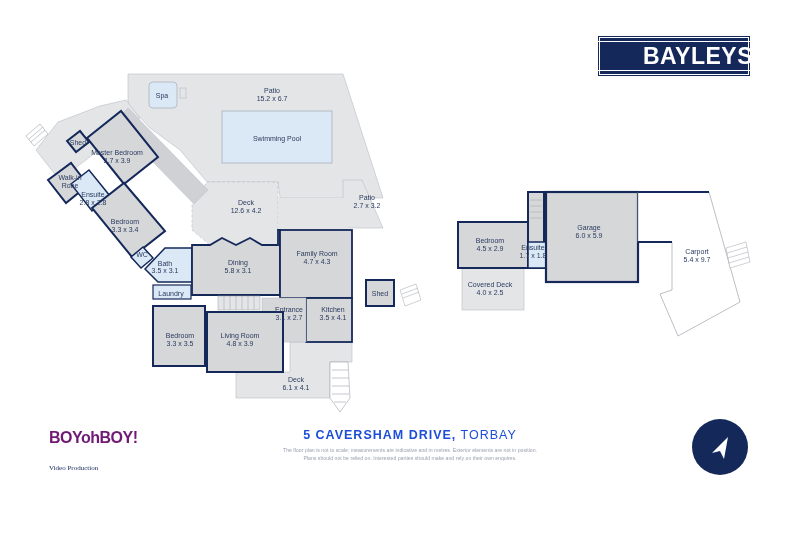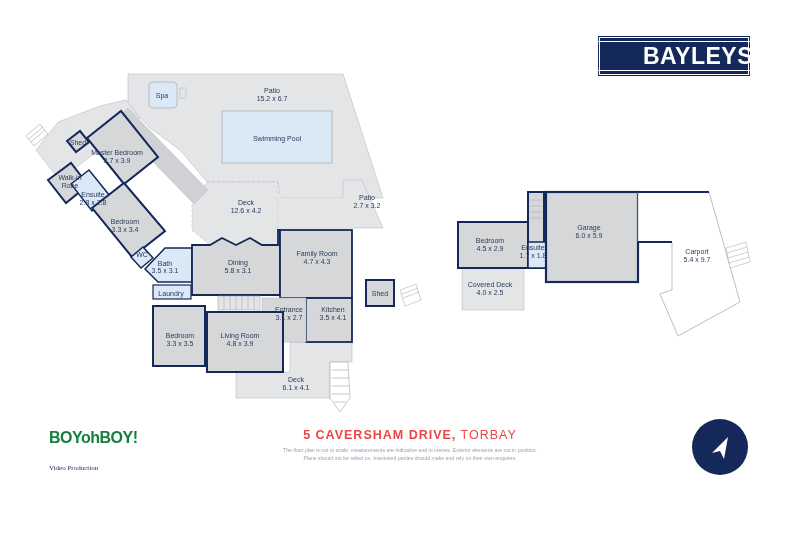--- a/index.html
+++ b/index.html
@@ -3,24 +3,24 @@
 <meta charset="utf-8">
 <style>
   html, body { margin: 0; padding: 0; background: #ffffff; }
   body { width: 800px; height: 533px; position: relative; overflow: hidden; font-family: "Liberation Sans", sans-serif; }
   .plan { position: absolute; left: 0; top: 0; width: 800px; height: 533px; }
   .room-label { font-family: "Liberation Sans", sans-serif; font-size: 7px; fill: #2a3a5e; text-anchor: middle; }
   .brand-logo { position: absolute; left: 598px; top: 36px; width: 150px; height: 38px; background: #14285a; border: 1px solid #14285a; box-shadow: 0 0 0 1px #ffffff inset; display: flex; align-items: center; justify-content: center; }
   .brand-logo .inner { border: 1.5px solid #ffffff; width: 140px; height: 28px; display: flex; align-items: center; justify-content: flex-end; padding-left: 48px; }
   .brand-logo span { color: #ffffff; font-family: "Liberation Sans", sans-serif; font-weight: 700; font-size: 23px; letter-spacing: 0.5px; }
   .producer { position: absolute; left: 49px; top: 430px; }
-  .producer .name { font-family: "Liberation Sans", sans-serif; font-weight: 700; color: #15803d; font-size: 16px; letter-spacing: -0.5px; line-height: 16px; }
+  .producer .name { font-family: "Liberation Sans", sans-serif; font-weight: 700; color: #701a75; font-size: 16px; letter-spacing: -0.5px; line-height: 16px; }
   .producer .sub { font-family: "Liberation Serif", serif; color: #14285a; font-size: 7px; margin-top: 18px; }
   .address { position: absolute; left: 230px; top: 428px; width: 360px; text-align: center; }
-  .address .title { font-family: "Liberation Sans", sans-serif; color: #ef4444; font-size: 12.5px; letter-spacing: 1px; }
+  .address .title { font-family: "Liberation Sans", sans-serif; color: #1d4ed8; font-size: 12.5px; letter-spacing: 1px; }
   .address .title b { font-weight: 700; }
   .address .disclaimer { font-family: "Liberation Sans", sans-serif; color: #9aa2b0; font-size: 5.2px; line-height: 8px; margin-top: 4px; }
   .compass { position: absolute; left: 692px; top: 419px; width: 56px; height: 56px; border-radius: 50%; background: #14285a; }
   .compass svg { position: absolute; left: 0; top: 0; }
 </style>
 </head>
 <body>
 
 <svg class="plan" width="800" height="533" viewBox="0 0 800 533">
 

